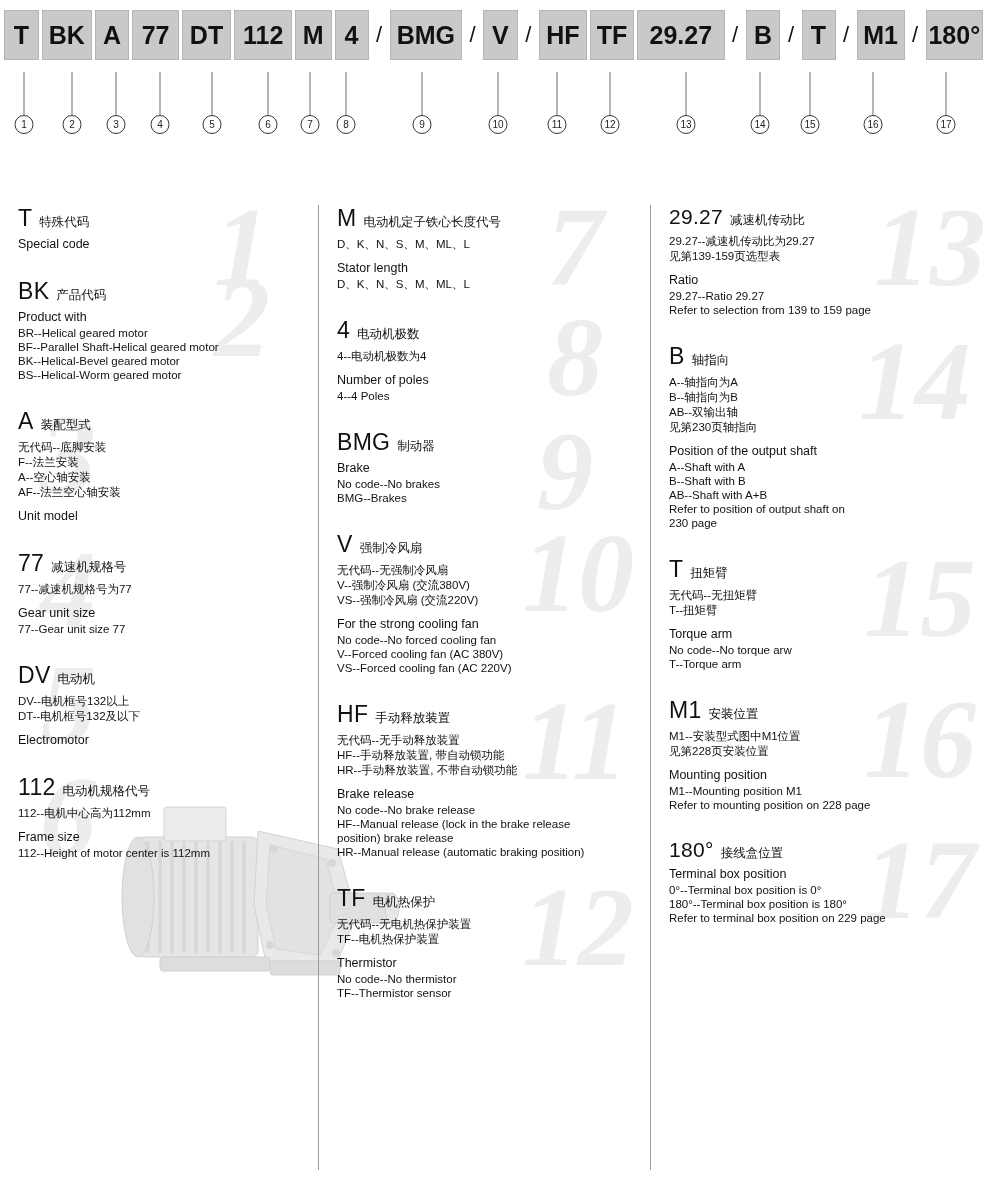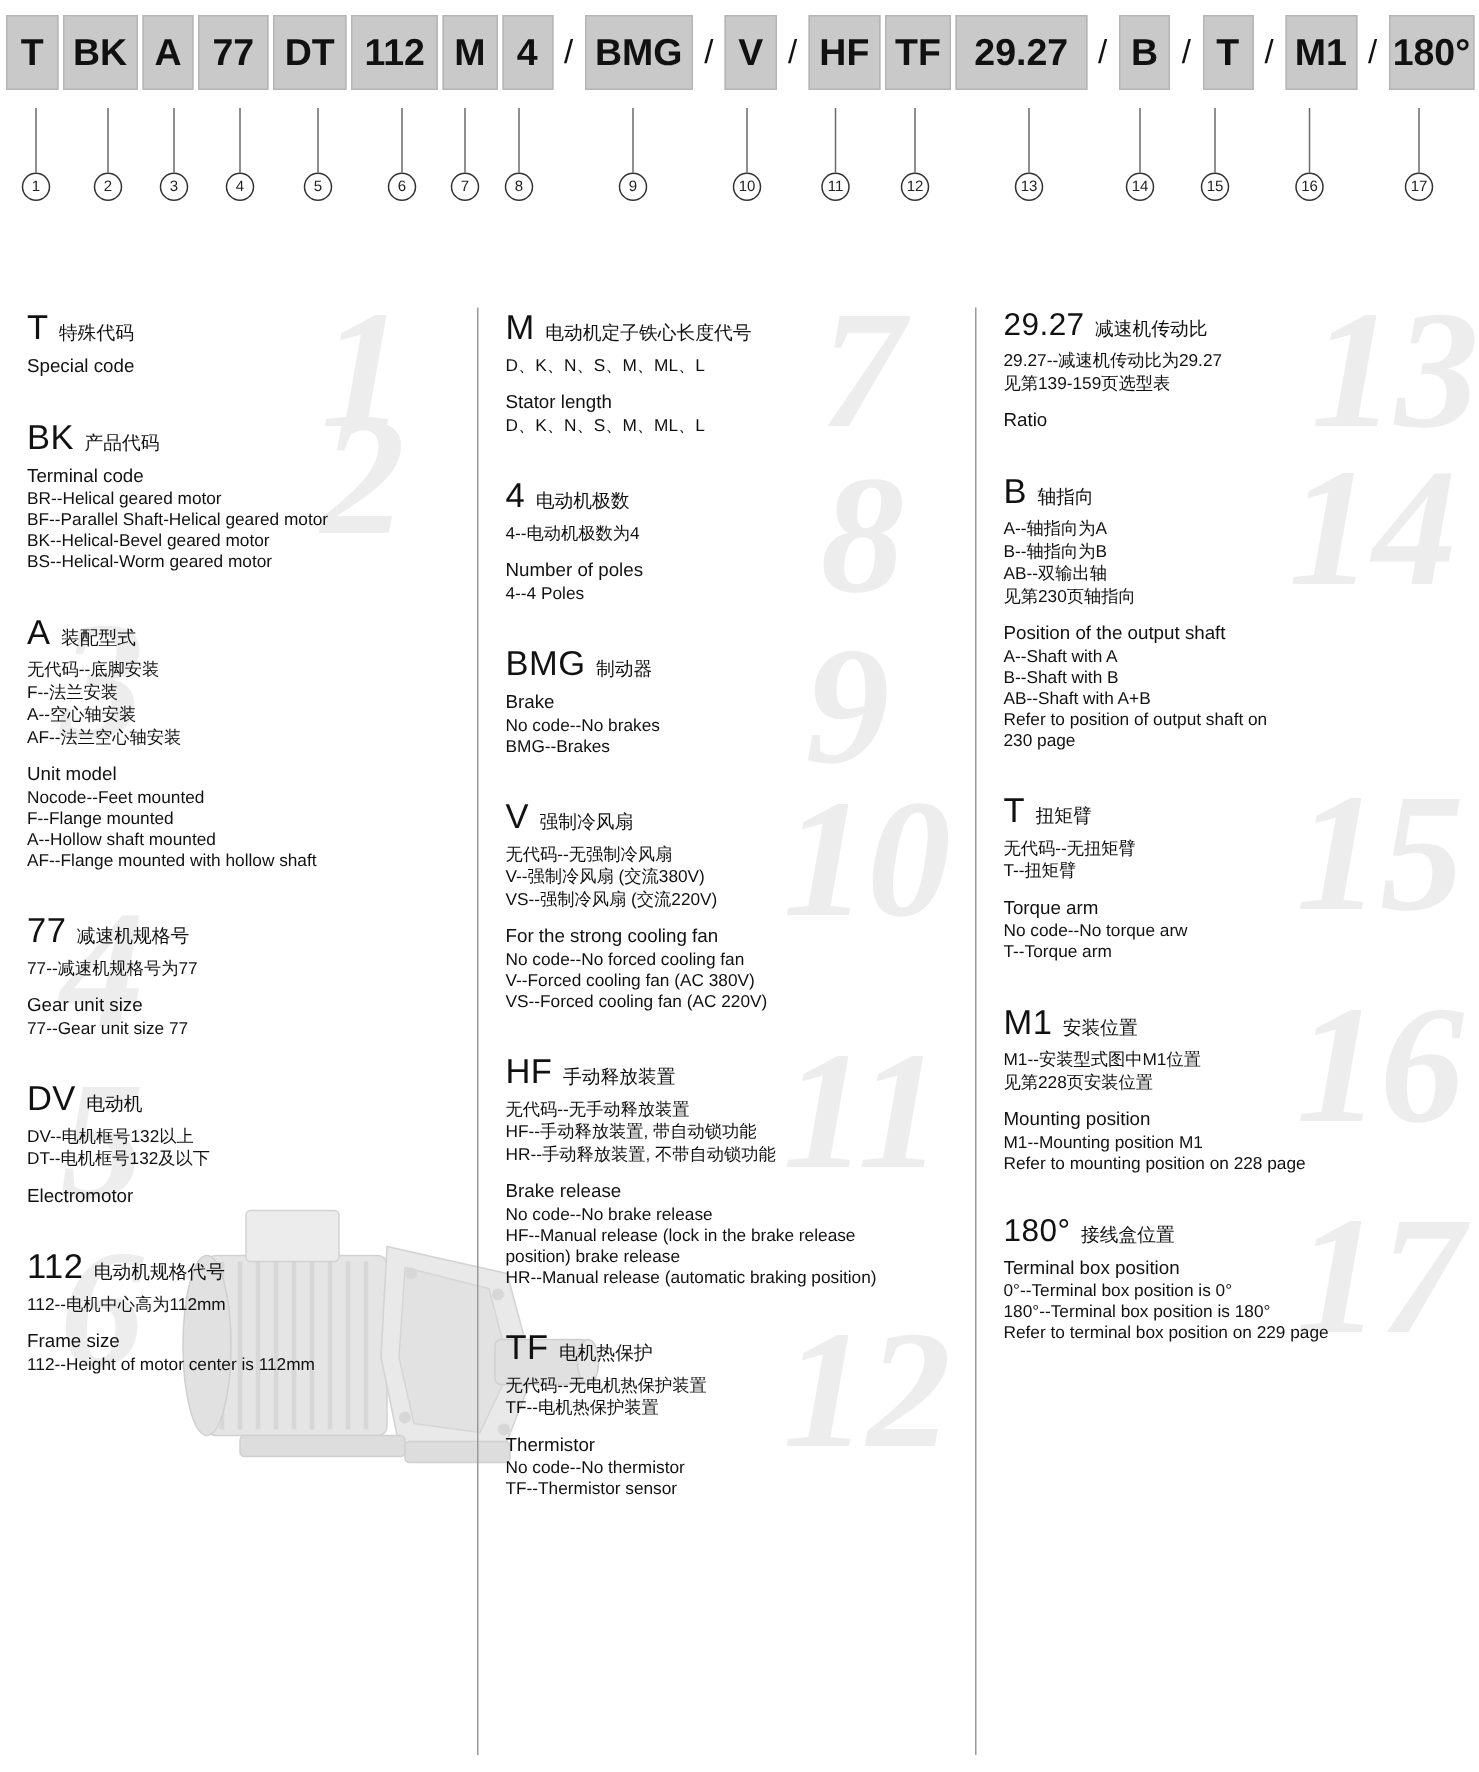--- a/index.html
+++ b/index.html
@@ -280,41 +280,37 @@
           <span class="entry-title-cn">特殊代码</span>
         </div>
         <div class="en-title">Special code</div>
       </div>
       <div class="entry">
         <div class="wm" style="left: 196px; top: -16px;">2</div>
         <div class="entry-head">
           <span class="entry-code">BK</span>
           <span class="entry-title-cn">产品代码</span>
         </div>
-        <div class="en-title">Terminal code</div>
+        <div class="en-title">Product with</div>
         <div class="lines-en">BR--Helical geared motor
 BF--Parallel Shaft-Helical geared motor
 BK--Helical-Bevel geared motor
 BS--Helical-Worm geared motor</div>
       </div>
       <div class="entry">
         <div class="wm" style="left: 22px; top: -10px;">3</div>
         <div class="entry-head">
           <span class="entry-code">A</span>
           <span class="entry-title-cn">装配型式</span>
         </div>
         <div class="lines-cn">无代码--底脚安装
 F--法兰安装
 A--空心轴安装
 AF--法兰空心轴安装</div>
         <div class="en-title">Unit model</div>
-        <div class="lines-en">Nocode--Feet mounted
-F--Flange mounted
-A--Hollow shaft mounted
-AF--Flange mounted with hollow shaft</div>
       </div>
       <div class="entry">
         <div class="wm" style="left: 22px; top: -16px;">4</div>
         <div class="entry-head">
           <span class="entry-code">77</span>
           <span class="entry-title-cn">减速机规格号</span>
         </div>
         <div class="lines-cn">77--减速机规格号为77</div>
         <div class="en-title">Gear unit size</div>
         <div class="lines-en">77--Gear unit size 77</div>
@@ -416,20 +412,22 @@
     <div class="col c3">
       <div class="entry">
         <div class="wm" style="left: 205px; top: -14px;">13</div>
         <div class="entry-head">
           <span class="entry-code small">29.27</span>
           <span class="entry-title-cn">减速机传动比</span>
         </div>
         <div class="lines-cn">29.27--减速机传动比为29.27
 见第139-159页选型表</div>
         <div class="en-title">Ratio</div>
+        <div class="lines-en">29.27--Ratio 29.27
+Refer to selection from 139 to 159 page</div>
       </div>
       <div class="entry">
         <div class="wm" style="left: 190px; top: -18px;">14</div>
         <div class="entry-head">
           <span class="entry-code">B</span>
           <span class="entry-title-cn">轴指向</span>
         </div>
         <div class="lines-cn">A--轴指向为A
 B--轴指向为B
 AB--双输出轴

